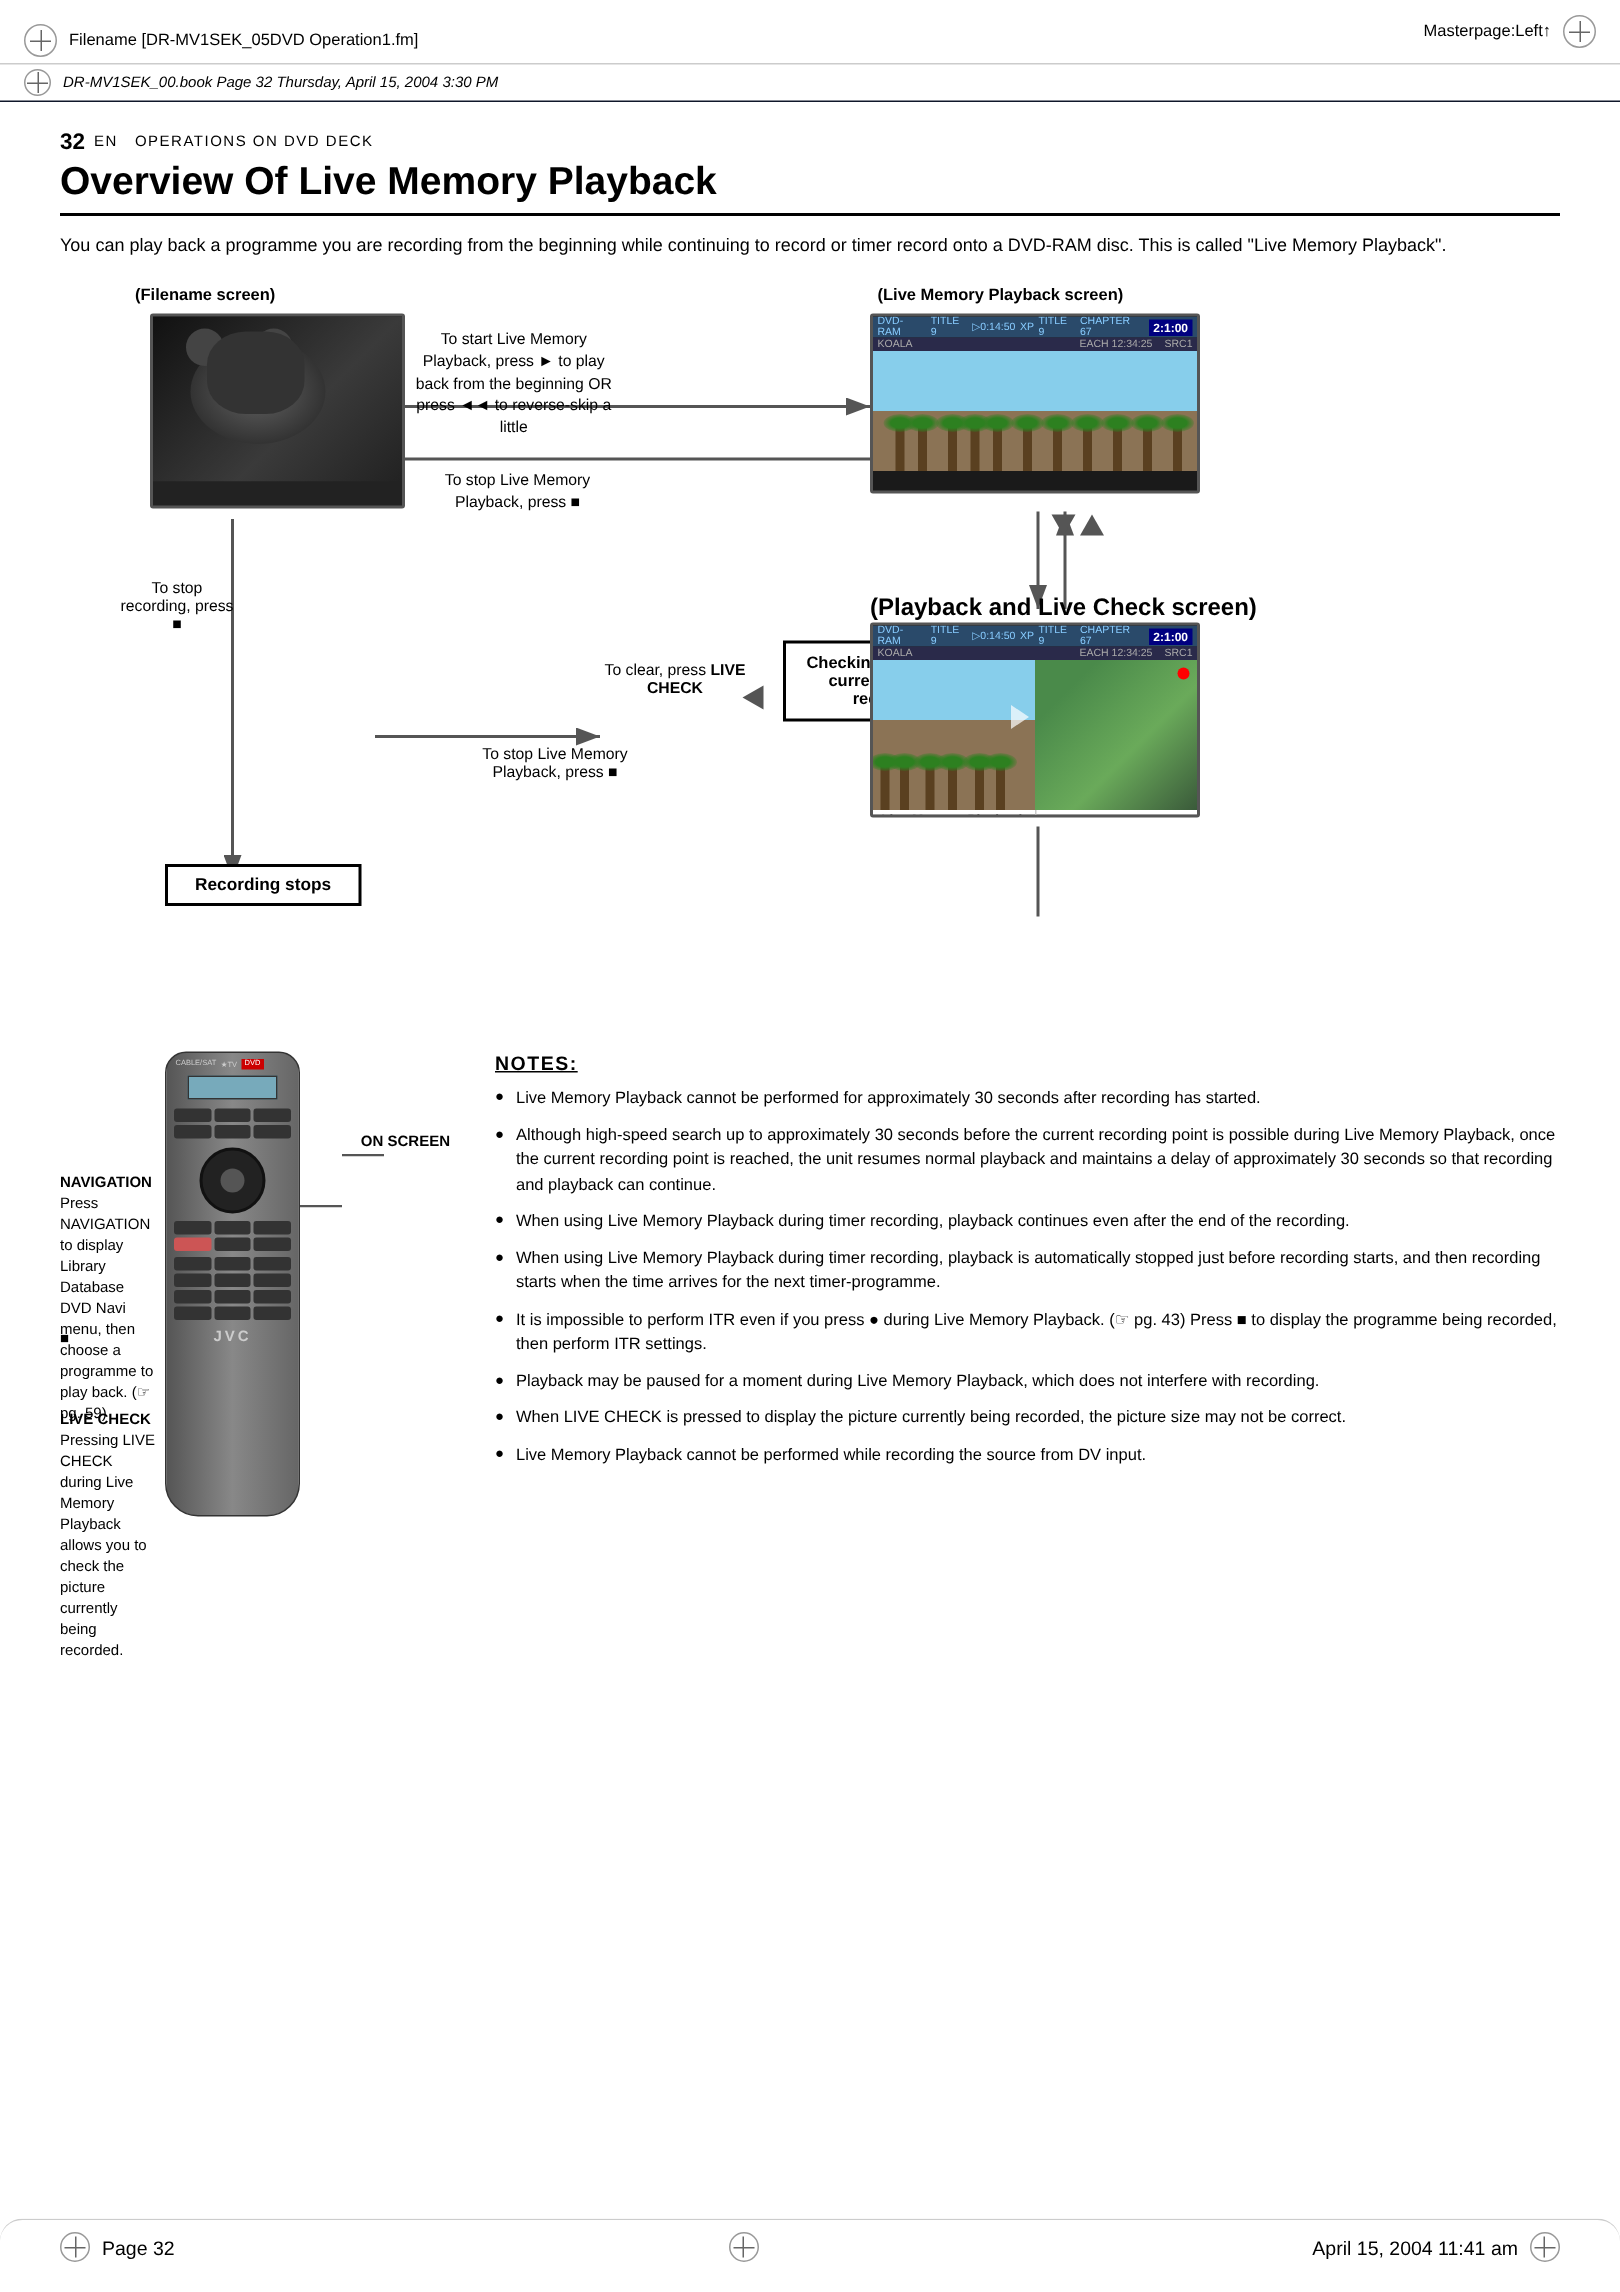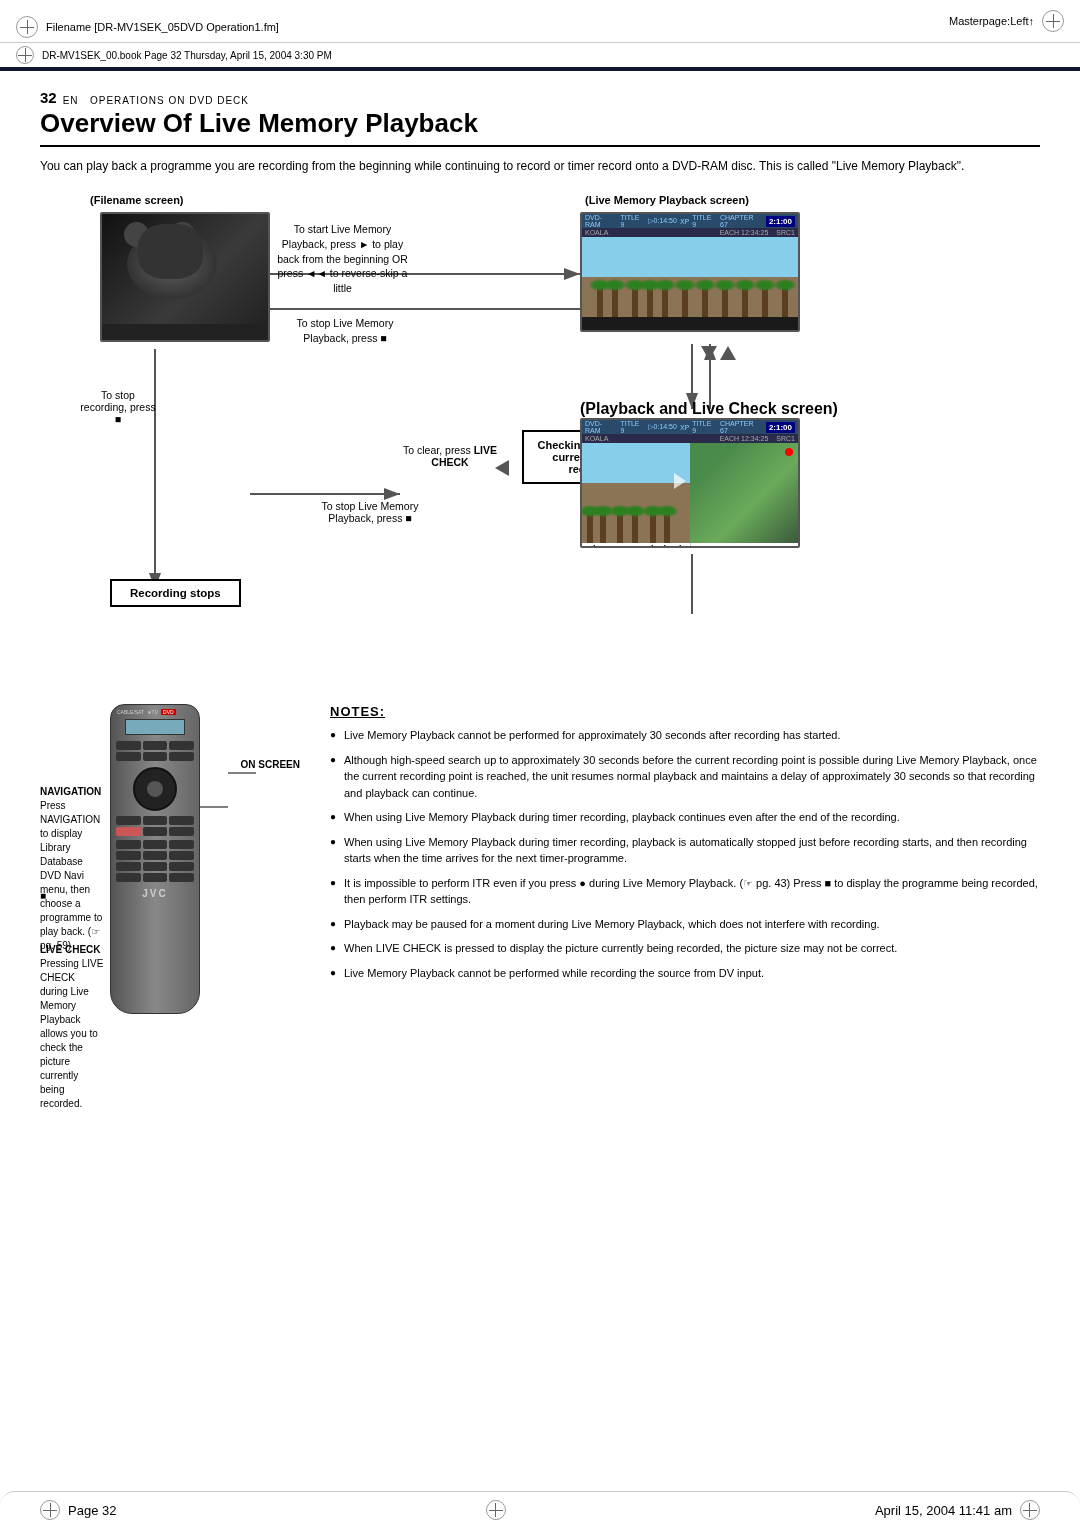--- a/index.html
+++ b/index.html
@@ -39,34 +39,35 @@
     .crosshair::before { width: 1px; height: 14px; }
     .crosshair::after { width: 14px; height: 1px; }
 
     
     .sub-header {
       display: flex;
       align-items: center;
       justify-content: space-between;
       padding: 3px 16px;
       font-size: 10px;
-      border-bottom: 4px solid #0f172a;
+      border-bottom: 1px solid #0f172a;
+      font-style: italic;
     }
 
     
     .main-content {
       padding: 18px 40px 18px 40px;
     }
 
     
     .section-number {
       font-size: 15px;
       font-weight: bold;
       display: flex;
-      align-items: flex-end;
+      align-items: center;
       gap: 6px;
       margin-bottom: 2px;
     }
     .section-number .en-label {
       font-size: 10px;
       font-weight: normal;
       letter-spacing: 1px;
     }
     .section-title {
       font-size: 26px;
@@ -611,21 +612,21 @@
         <li><span>Playback may be paused for a moment during Live Memory Playback, which does not interfere with recording.</span></li>
         <li><span>When LIVE CHECK is pressed to display the picture currently being recorded, the picture size may not be correct.</span></li>
         <li><span>Live Memory Playback cannot be performed while recording the source from DV input.</span></li>
       </ul>
     </div>
 
   </div>
 
 </div>
 
-<div style="display:flex;align-items:center;justify-content:space-between;border-top:1px solid #ccc;padding:8px 40px;margin-top:16px;position:absolute;bottom:0;left:0;right:0;border-radius:15px;">
+<div style="display:flex;align-items:center;justify-content:space-between;border-top:1px solid #ccc;padding:8px 40px;margin-top:16px;position:absolute;bottom:12px;left:0;right:0;border-radius:15px;">
   <div style="display:flex;align-items:center;gap:8px;">
     <div class="crosshair" style="width:20px;height:20px;"></div>
     <span>Page 32</span>
   </div>
   <div class="crosshair" style="width:20px;height:20px;"></div>
   <div style="display:flex;align-items:center;gap:8px;">
     <span>April 15, 2004 11:41 am</span>
     <div class="crosshair" style="width:20px;height:20px;"></div>
   </div>
 </div>

